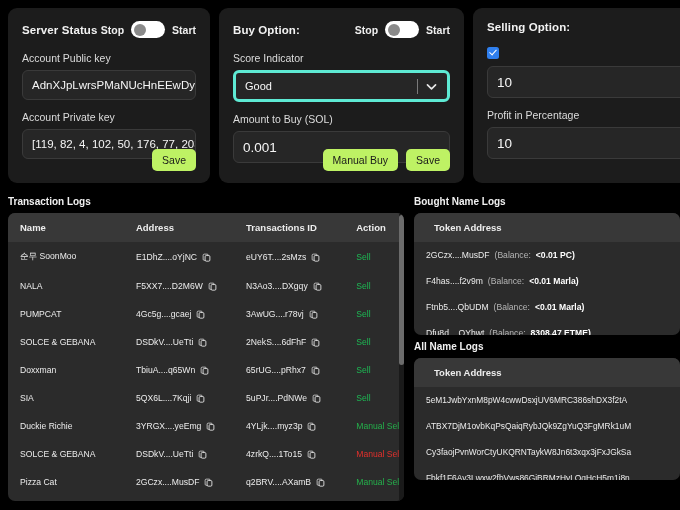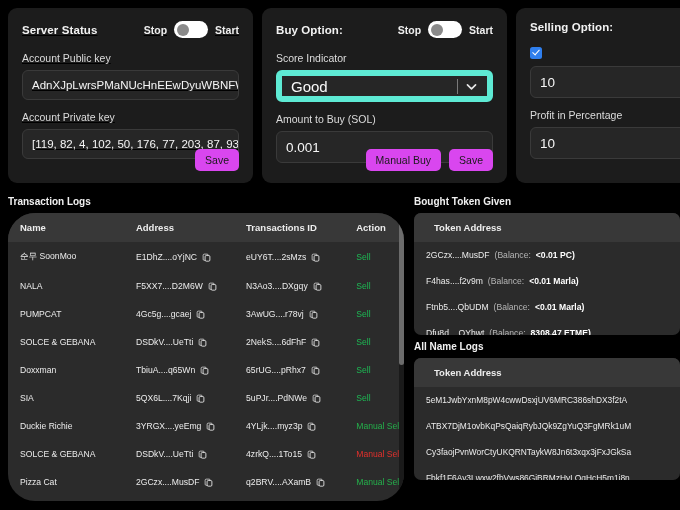--- a/index.html
+++ b/index.html
@@ -19,21 +19,21 @@
     padding: 8px 0 0 8px;
     height: 190px;
   }
   .card {
     background: #1c1c1c;
     border-radius: 9px;
     padding: 13px 14px 12px 14px;
     position: relative;
     flex: 0 0 auto;
   }
-  .card-a { width: 245px; height: 175px; text-decoration: underline; }
+  .card-a { width: 202px; height: 175px; }
   .card-b { width: 245px; height: 175px; }
   .card-c { width: 245px; height: 175px; }
 
   .card-head {
     display: flex;
     align-items: center;
     justify-content: space-between;
     margin-bottom: 14px;
   }
   .card-title {
@@ -90,42 +90,42 @@
     overflow: hidden;
     white-space: nowrap;
     margin-bottom: 11px;
     font-family: "Liberation Sans", sans-serif;
   }
   .field-box.tall { height: 32px; font-size: 13.5px; }
   .select-box {
     width: 100%;
     height: 32px;
     background: #262626;
-    border: 6px solid #5eead4;
+    border: 3px solid #5eead4;
     border-radius: 6px;
     color: #f9f9f9;
-    font-size: 15px;
+    font-size: 11px;
     padding: 0 9px;
     display: flex;
     align-items: center;
     justify-content: space-between;
     margin-bottom: 11px;
   }
   .select-right { display:flex; align-items:center; gap:7px; }
   .sep-bar { width:1px; height:15px; background:#7a7a7a; display:block; }
   .chev { width: 13px; height: 13px; display:block; }
 
   .btn-row {
     position: absolute;
     right: 14px; bottom: 12px;
     display: flex;
     gap: 8px;
   }
   .btn {
-    background: #d946ef;
+    background: #bef264;
     color: #1a1a1a;
     border: none;
     border-radius: 5px;
     font-size: 10.5px;
     padding: 5px 10px;
     font-family: "Liberation Sans", sans-serif;
     cursor: pointer;
     white-space: nowrap;
   }
   .check-line {
@@ -166,21 +166,21 @@
     margin: 6px 0 6px 0;
     display: block;
   }
   .panel {
     background: #2b2b2b;
     border-radius: 7px;
     overflow: hidden;
     position: relative;
   }
   .tx-wrap { width: 396px; flex: 0 0 auto; }
-  .tx-panel { height: 288px; border-radius: 27px; }
+  .tx-panel { height: 288px; }
 
   table.tx {
     border-collapse: collapse;
     width: 560px;
     table-layout: fixed;
   }
   table.tx thead th {
     background: #383838;
     color: #ededed;
     font-size: 9.5px;
@@ -561,21 +561,21 @@
             </tr>
           </tbody>
       </table>
       <div class="vbar">
           <div class="thumb" style="height:150px;top:2px"></div>
         </div>
     </div>
   </div>
 
   <div class="right-col">
-    <span class="section-title">Bought Token Given</span>
+    <span class="section-title">Bought Name Logs</span>
     <div class="panel bought-panel">
       <div class="tokhead">Token Address</div>
       <div id="bought-body">
           <div class="tokrow">
             <span class="tok-addr">2GCzx....MusDF</span>
             <span class="bal-lbl">(Balance:</span>
             <span class="bal-val">&lt;0.01 PC)</span>
           </div>
           <div class="tokrow">
             <span class="tok-addr">F4has....f2v9m</span>

